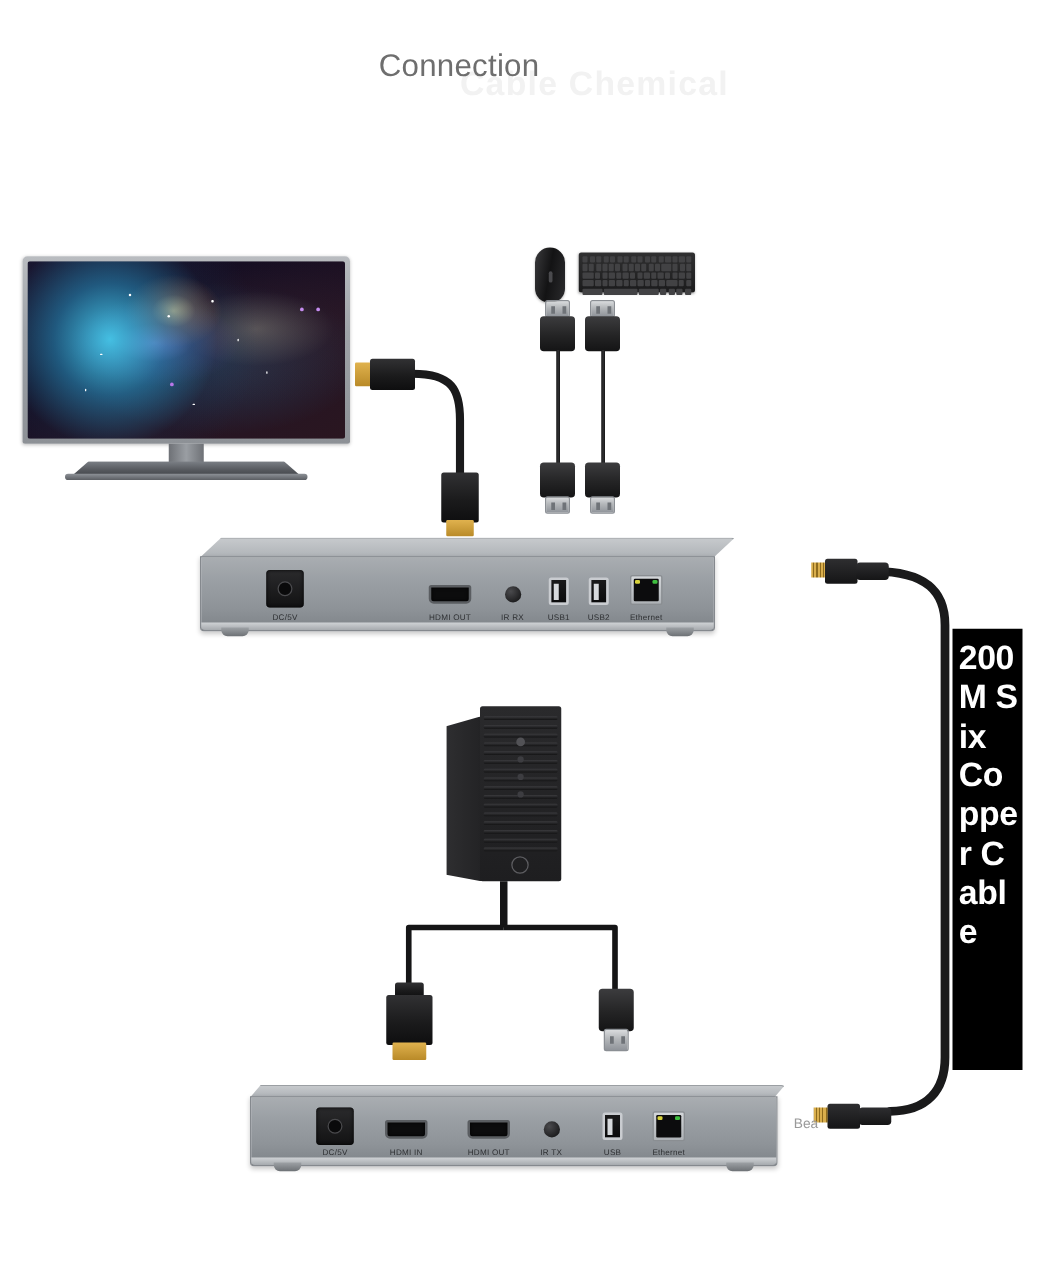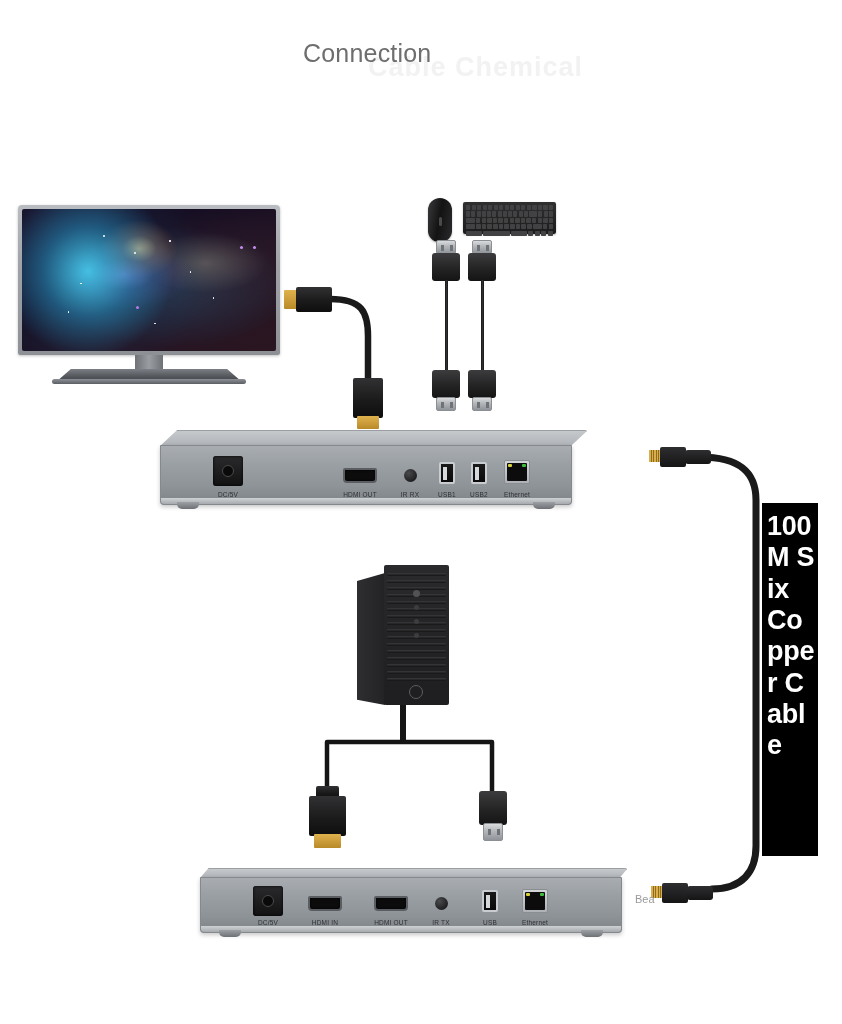--- a/index.html
+++ b/index.html
@@ -393,14 +393,14 @@
       </div>
     </div>
     <div class="plabel" style="left:334px;top:41px;">Ethernet</div>
 
     <div class="dev-lip"></div>
     <div class="foot" style="left:18px;"></div>
     <div class="foot" style="right:18px;"></div>
   </div>
 </div>
 
-<div class="abs" id="cablelabel">100M Six Copper Cable</div>
+<div class="abs" id="cablelabel">200M Six Copper Cable</div>
 <div class="abs" id="beauty">Bea</div>
 
 </body></html>

